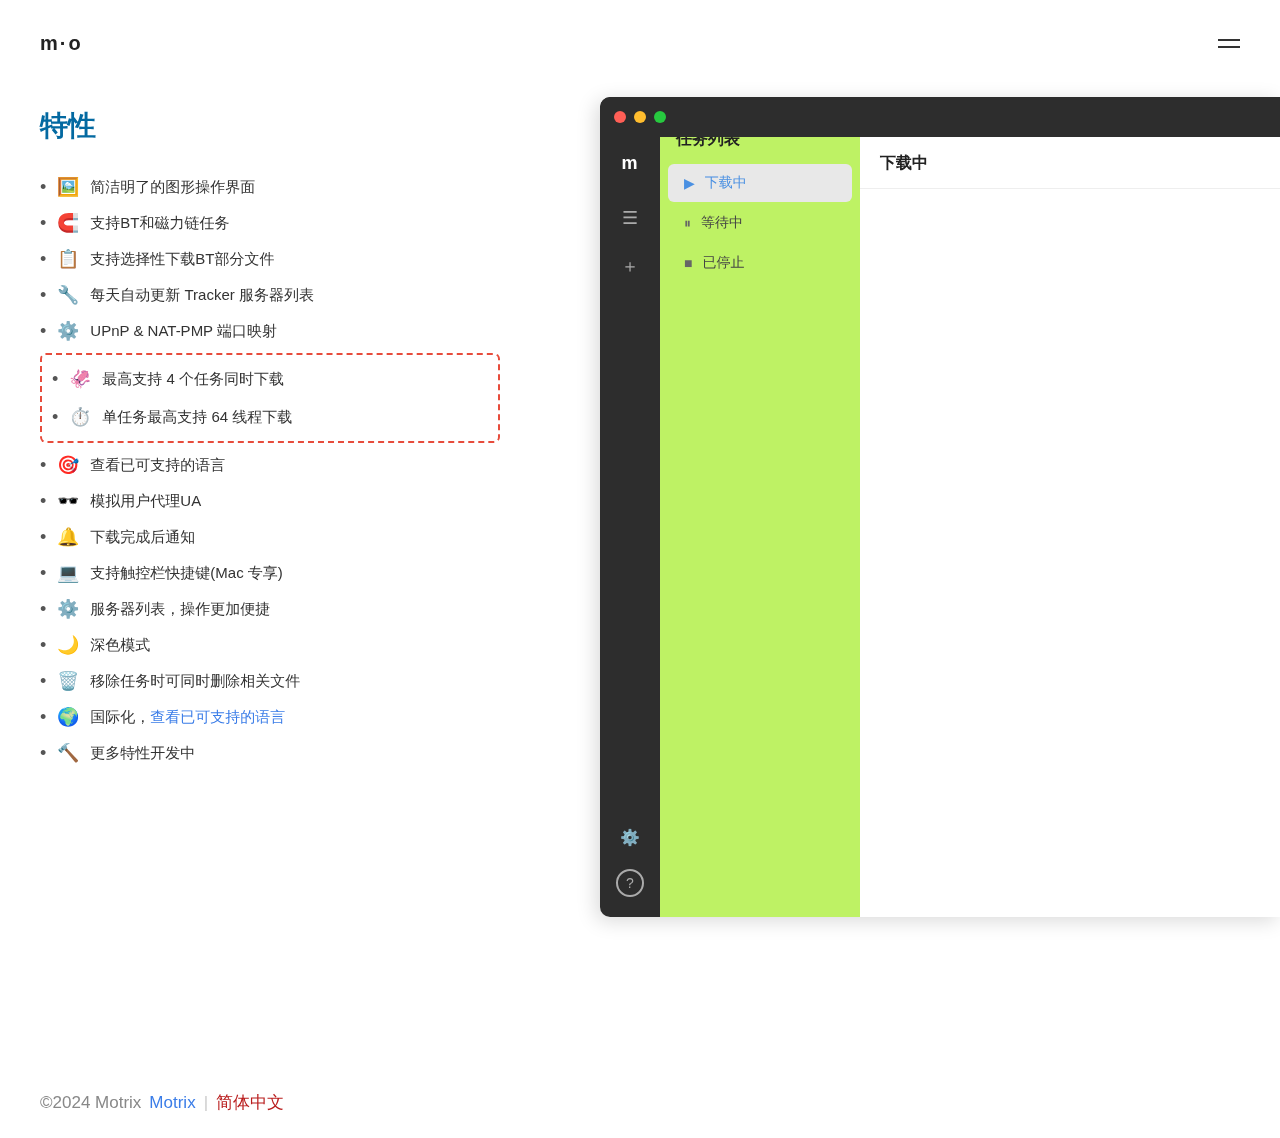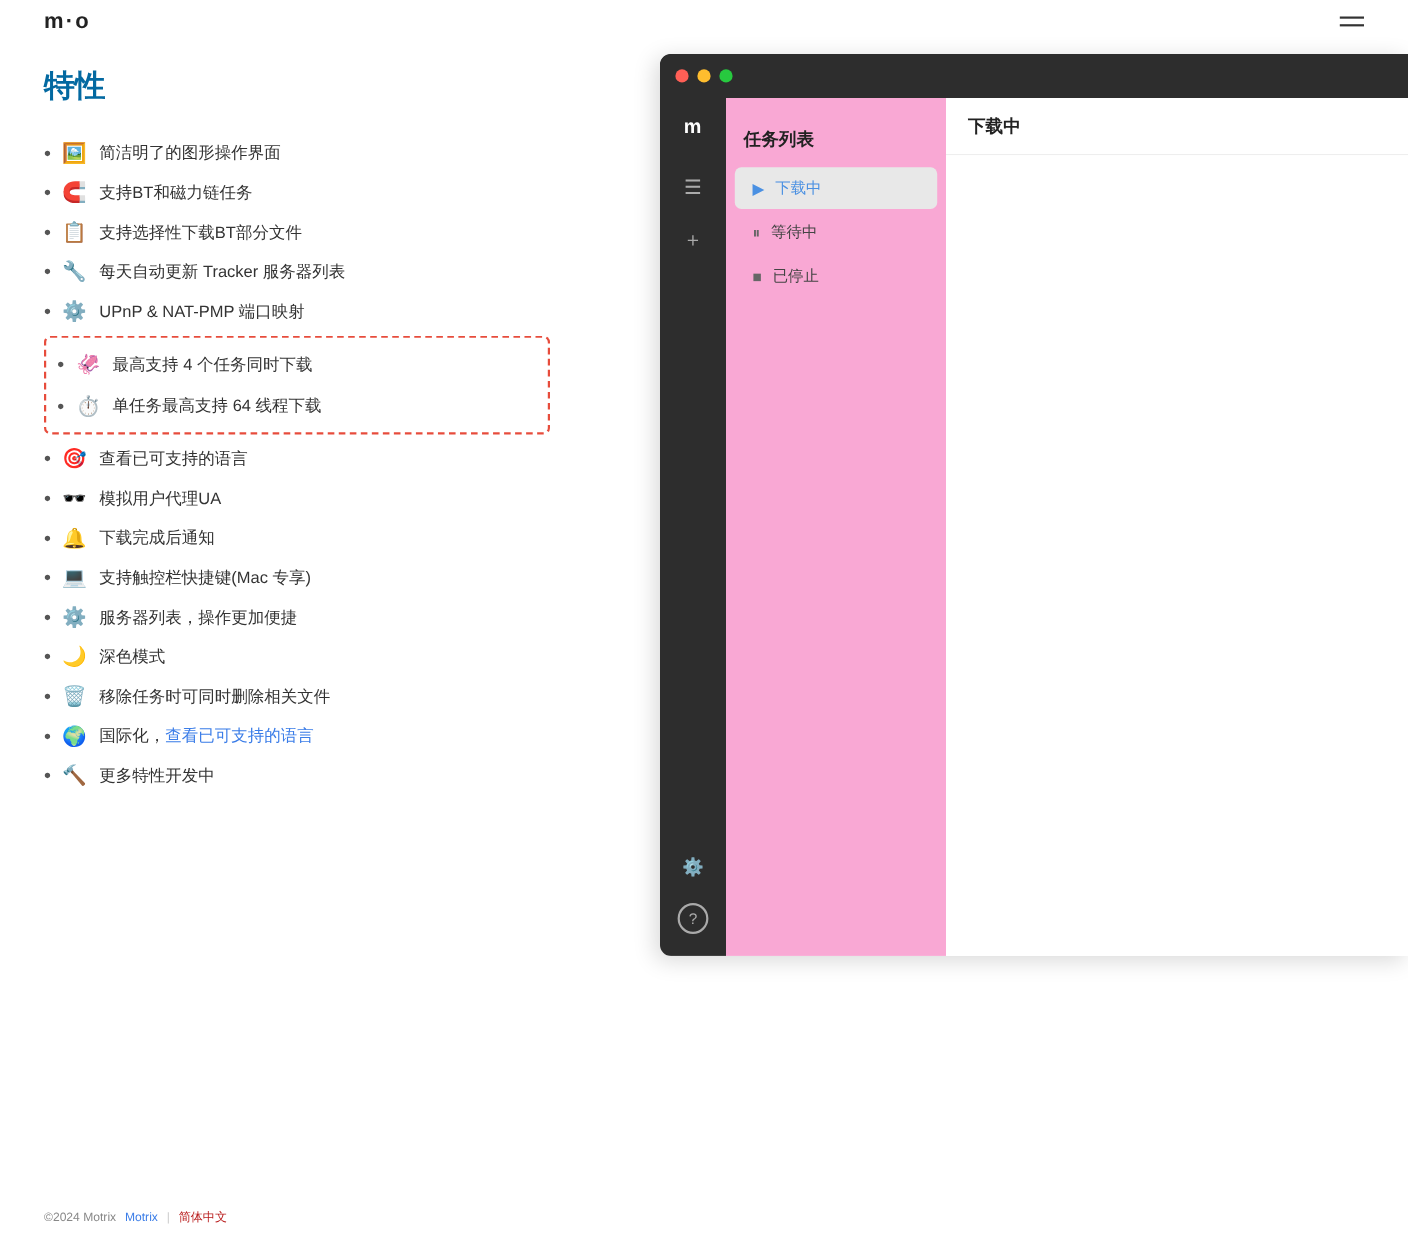--- a/index.html
+++ b/index.html
@@ -9,21 +9,21 @@
       color: #333;
       min-height: 1138px;
       position: relative;
     }
 
     
     .header {
       display: flex;
       justify-content: space-between;
       align-items: center;
-      padding: 8px 40px;
+      padding: 32px 40px;
       border-bottom: none;
     }
     .logo {
       font-size: 20px;
       font-weight: 700;
       letter-spacing: 2px;
       color: #222;
     }
     .hamburger-icon {
       cursor: pointer;
@@ -182,22 +182,22 @@
       align-items: center;
       justify-content: center;
       color: #aaa;
       font-size: 14px;
       cursor: pointer;
     }
 
     
     .task-list-panel {
       width: 200px;
-      background: #f9a8d4;
-      padding-top: 52px;
+      background: #bef264;
+      padding-top: 16px;
     }
     .task-list-header {
       padding: 16px 16px 12px 16px;
       font-size: 16px;
       font-weight: 600;
       color: #222;
     }
     .task-category {
       display: flex;
       align-items: center;
@@ -256,21 +256,21 @@
     .download-size {
       font-size: 12px;
       color: #888;
     }
 
     
     .footer {
       position: absolute;
       bottom: 24px;
       left: 40px;
-      font-size: 11px;
+      font-size: 17px;
       color: #888;
       display: flex;
       align-items: center;
       gap: 8px;
     }
     .footer-link {
       color: #3b7de8;
       text-decoration: none;
       cursor: pointer;
     }

